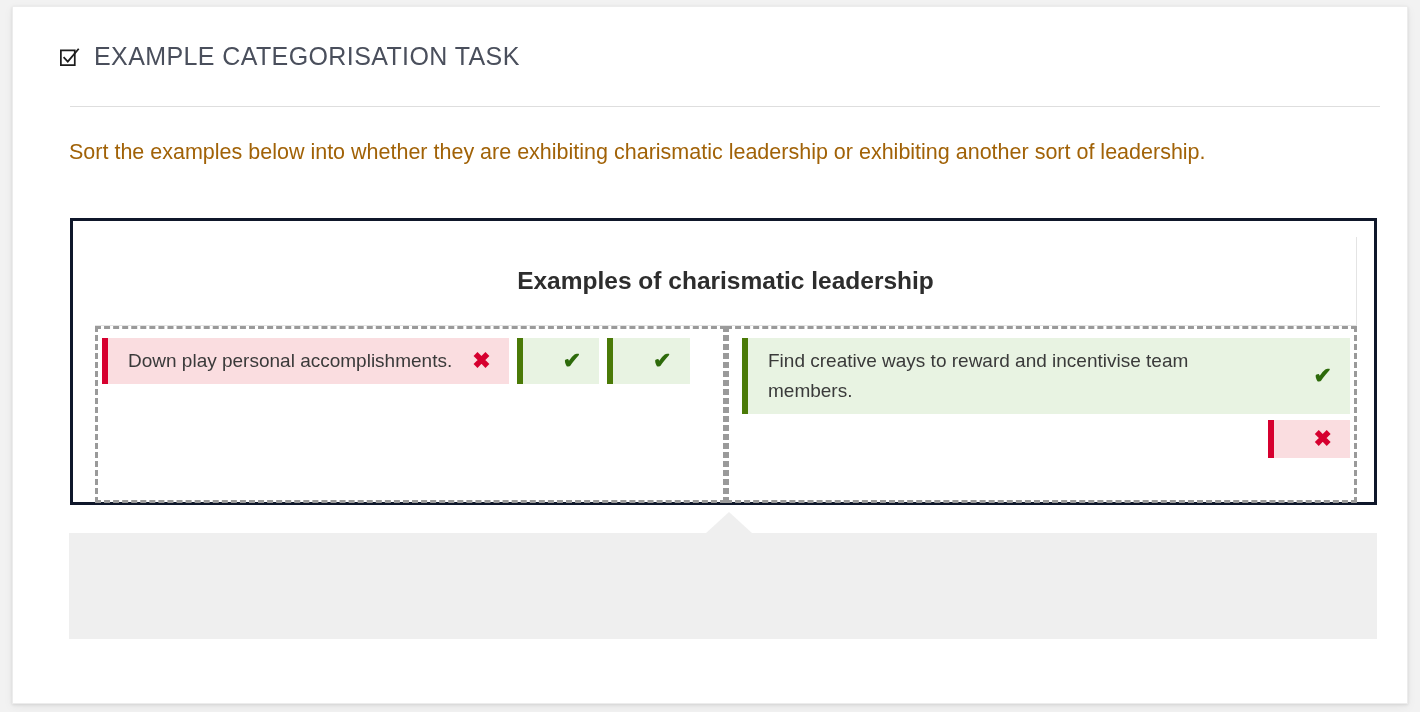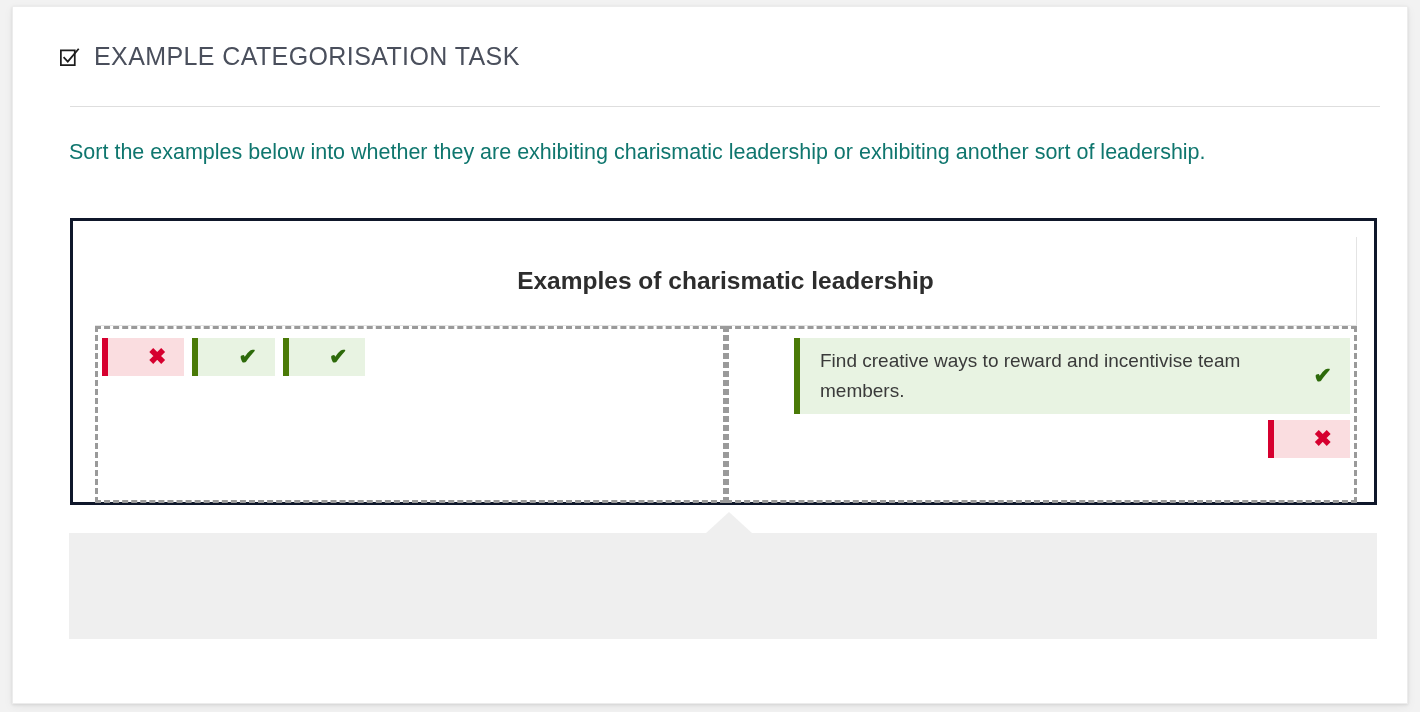--- a/index.html
+++ b/index.html
@@ -70,21 +70,21 @@
   }
 
   
   .instruction {
     position: absolute;
     left: 56px;
     top: 127px;
     width: 1300px;
     font-size: 21.5px;
     line-height: 37px;
-    color: #0f766e;
+    color: #a16207;
   }
 
   
   .board {
     position: absolute;
     left: 57px;
     top: 211px;
     width: 1307px;
     height: 287px;
     border: 3px solid #0f172a;
@@ -172,21 +172,21 @@
   }
   .chip.incorrect {
     background: #fadde0;
     border-left: 6px solid #d6002f;
   }
   .chip.incorrect .mark {
     color: #d6002f;
   }
 
   .chip.wide {
-    width: 556px;
+    width: 608px;
     align-items: center;
     justify-content: space-between;
   }
   .chip.wide .chip-text {
     max-width: 490px;
   }
 
   
   .feedback-arrow {
     position: absolute;
@@ -232,20 +232,21 @@
       <div class="columns-head">
         <div class="col-head left">
           <span class="col-head-label">Examples of charismatic leadership</span>
         </div>
       </div>
 
       <div class="dropzones">
 
         <div class="dropzone left">
           <div class="chip incorrect">
+            <span class="chip-text">Down play personal accomplishments.</span>
             <span class="mark">✖</span>
           </div>
           <div class="chip correct">
             <span class="mark">✔</span>
           </div>
           <div class="chip correct">
             <span class="mark">✔</span>
           </div>
         </div>
 

